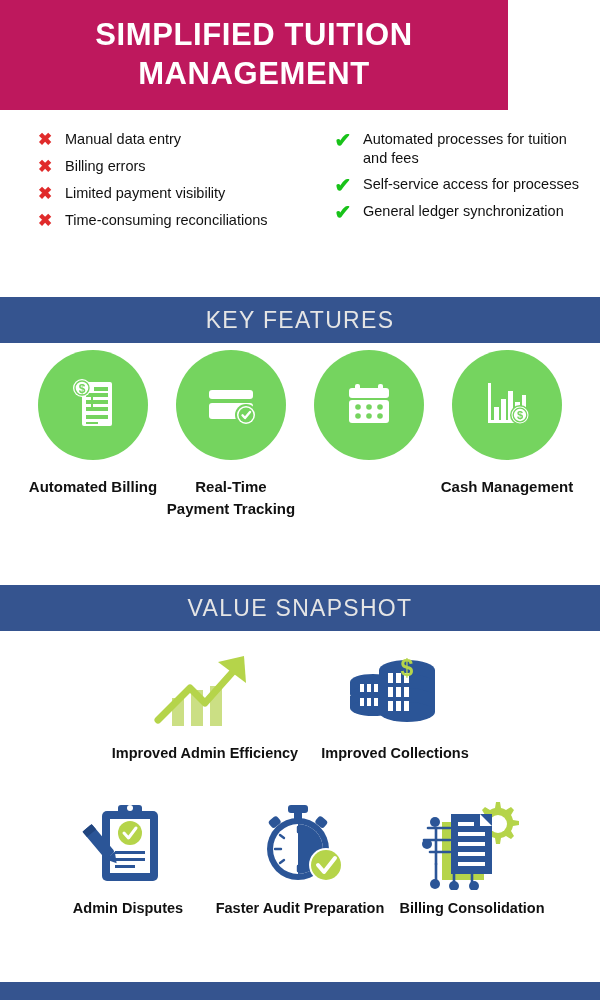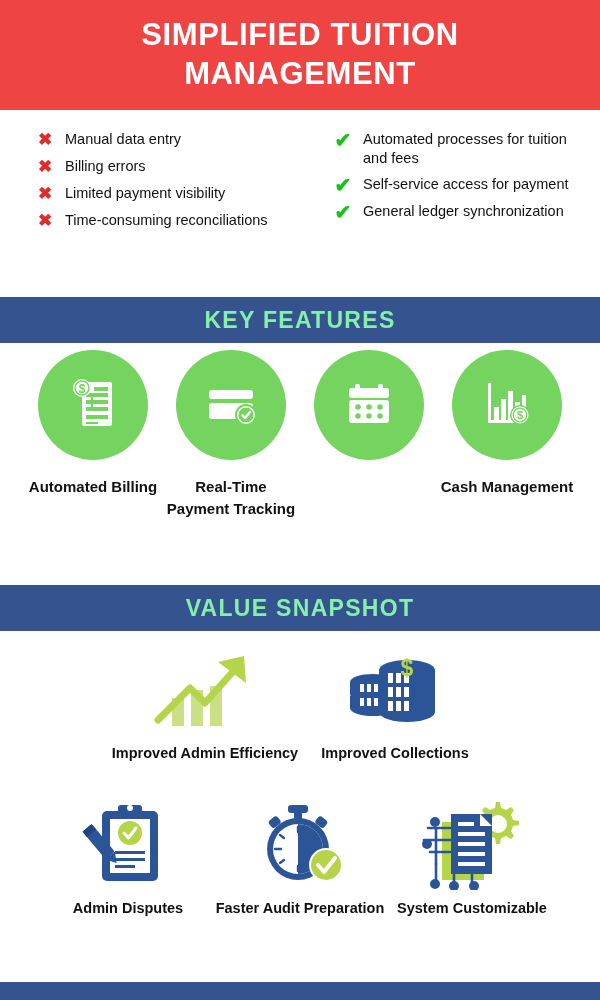--- a/index.html
+++ b/index.html
@@ -18,23 +18,23 @@
     position: relative;
     width: 600px;
     height: 1000px;
     background: #ffffff;
   }
 
   
   .header {
     position: absolute;
     left: 0; top: 0;
-    width: 600px;
+    width: 508px;
     height: 110px;
-    background: #ef4444;
+    background: #be185d;
     display: flex;
     align-items: center;
     justify-content: center;
     box-sizing: border-box;
     padding: 0 40px;
   }
   .header-title {
     color: #ffffff;
     font-size: 31px;
     font-weight: bold;
@@ -94,23 +94,23 @@
   .banner {
     position: absolute;
     left: 0;
     width: 600px;
     background: #35548f;
     display: flex;
     align-items: center;
     justify-content: center;
   }
   .banner-title {
-    color: #86efac;
+    color: #e5e5e5;
     font-size: 23px;
-    font-weight: bold;
+    font-weight: normal;
     letter-spacing: 1.3px;
     text-transform: uppercase;
   }
   #banner-key      { top: 297px; height: 46px; }
   #banner-value    { top: 585px; height: 46px; }
 
   
   .features {
     position: absolute;
     left: 0; top: 350px;
@@ -216,21 +216,21 @@
       </div>
     </div>
 
     <div class="compare-col right">
       <div class="cmp-item">
         <span class="cmp-mark check">✔</span>
         <span class="cmp-text">Automated processes for tuition and fees</span>
       </div>
       <div class="cmp-item">
         <span class="cmp-mark check">✔</span>
-        <span class="cmp-text">Self-service access for payment</span>
+        <span class="cmp-text">Self-service access for processes</span>
       </div>
       <div class="cmp-item">
         <span class="cmp-mark check">✔</span>
         <span class="cmp-text">General ledger synchronization</span>
       </div>
     </div>
   </div>
 
   <div class="banner" id="banner-key">
     <div class="banner-title">KEY FEATURES</div>
@@ -467,19 +467,19 @@
             <g fill="#ffffff">
               <rect x="36" y="24" width="16" height="4"></rect>
               <rect x="36" y="34" width="27" height="4"></rect>
               <rect x="36" y="44" width="27" height="4"></rect>
               <rect x="36" y="54" width="27" height="4"></rect>
               <rect x="36" y="64" width="27" height="4"></rect>
             </g>
           </svg>
         </span>
       </div>
-      <div class="value-label">System Customizable</div>
+      <div class="value-label">Billing Consolidation</div>
     </div>
   </div>
 
   <div class="footer"></div>
 
 </div>
 
 </body></html>

